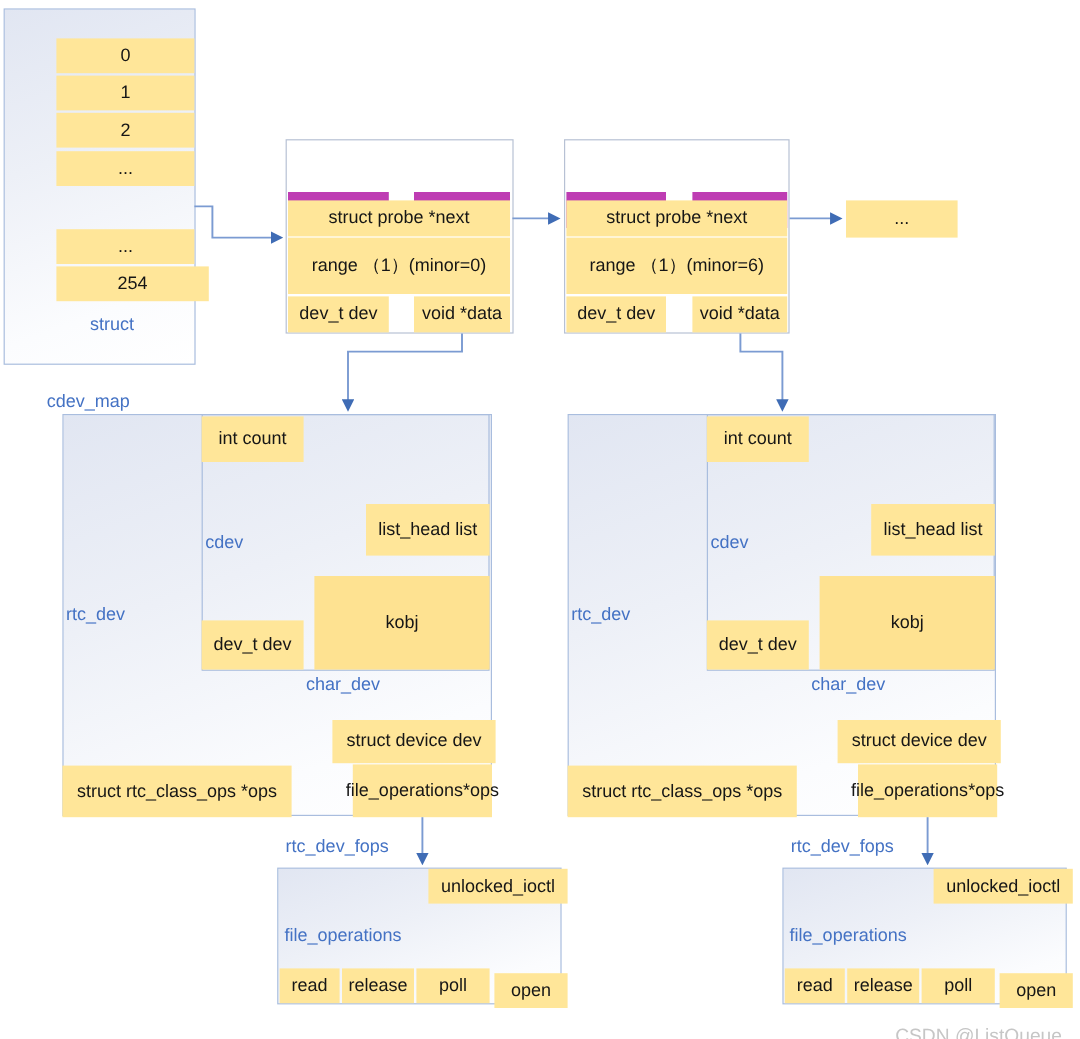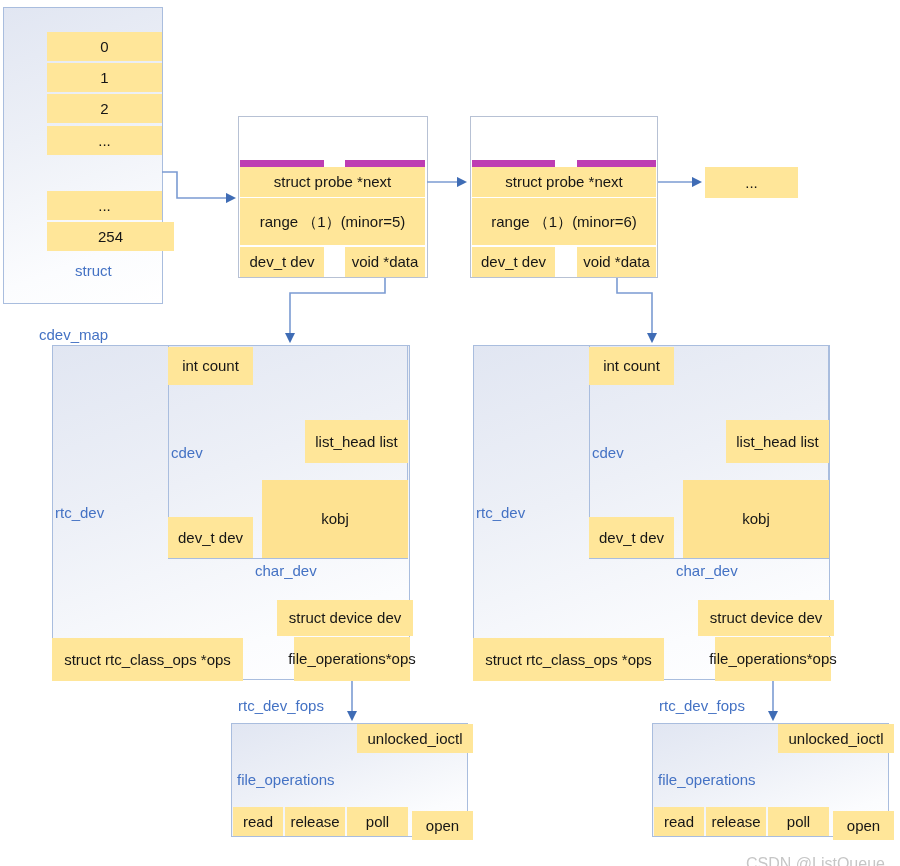--- a/index.html
+++ b/index.html
@@ -70,21 +70,21 @@
   <div class="cell" style="left:47px;top:191px;width:115px;height:29px">...</div>
   <div class="cell" style="left:47px;top:222px;width:127px;height:29px">254</div>
   <div class="lbl" style="left:75px;top:262px">struct</div>
 
   <div class="wbox" style="left:238px;top:116px;width:190px;height:162px"></div>
   <div class="mag" style="left:240px;top:118px;width:84px;height:30px">get</div>
   <div class="mag" style="left:345px;top:118px;width:80px;height:30px">lock</div>
   <div class="cell" style="left:240px;top:167px;width:185px;height:30px">struct probe *next</div>
   <div class="cell two" style="left:240px;top:198px;width:185px;height:47px">
     <span>range （1）</span>
-    <span>(minor=5)</span>
+    <span>(minor=0)</span>
   </div>
   <div class="cell" style="left:240px;top:247px;width:84px;height:30px">dev_t dev</div>
   <div class="cell" style="left:345px;top:247px;width:80px;height:30px">void *data</div>
 
   <div class="wbox" style="left:470px;top:116px;width:188px;height:162px"></div>
   <div class="mag" style="left:472px;top:118px;width:83px;height:30px">get</div>
   <div class="mag" style="left:577px;top:118px;width:79px;height:30px">lock</div>
   <div class="cell" style="left:472px;top:167px;width:184px;height:30px">struct probe *next</div>
   <div class="cell two" style="left:472px;top:198px;width:184px;height:47px">
     <span>range （1）</span>

